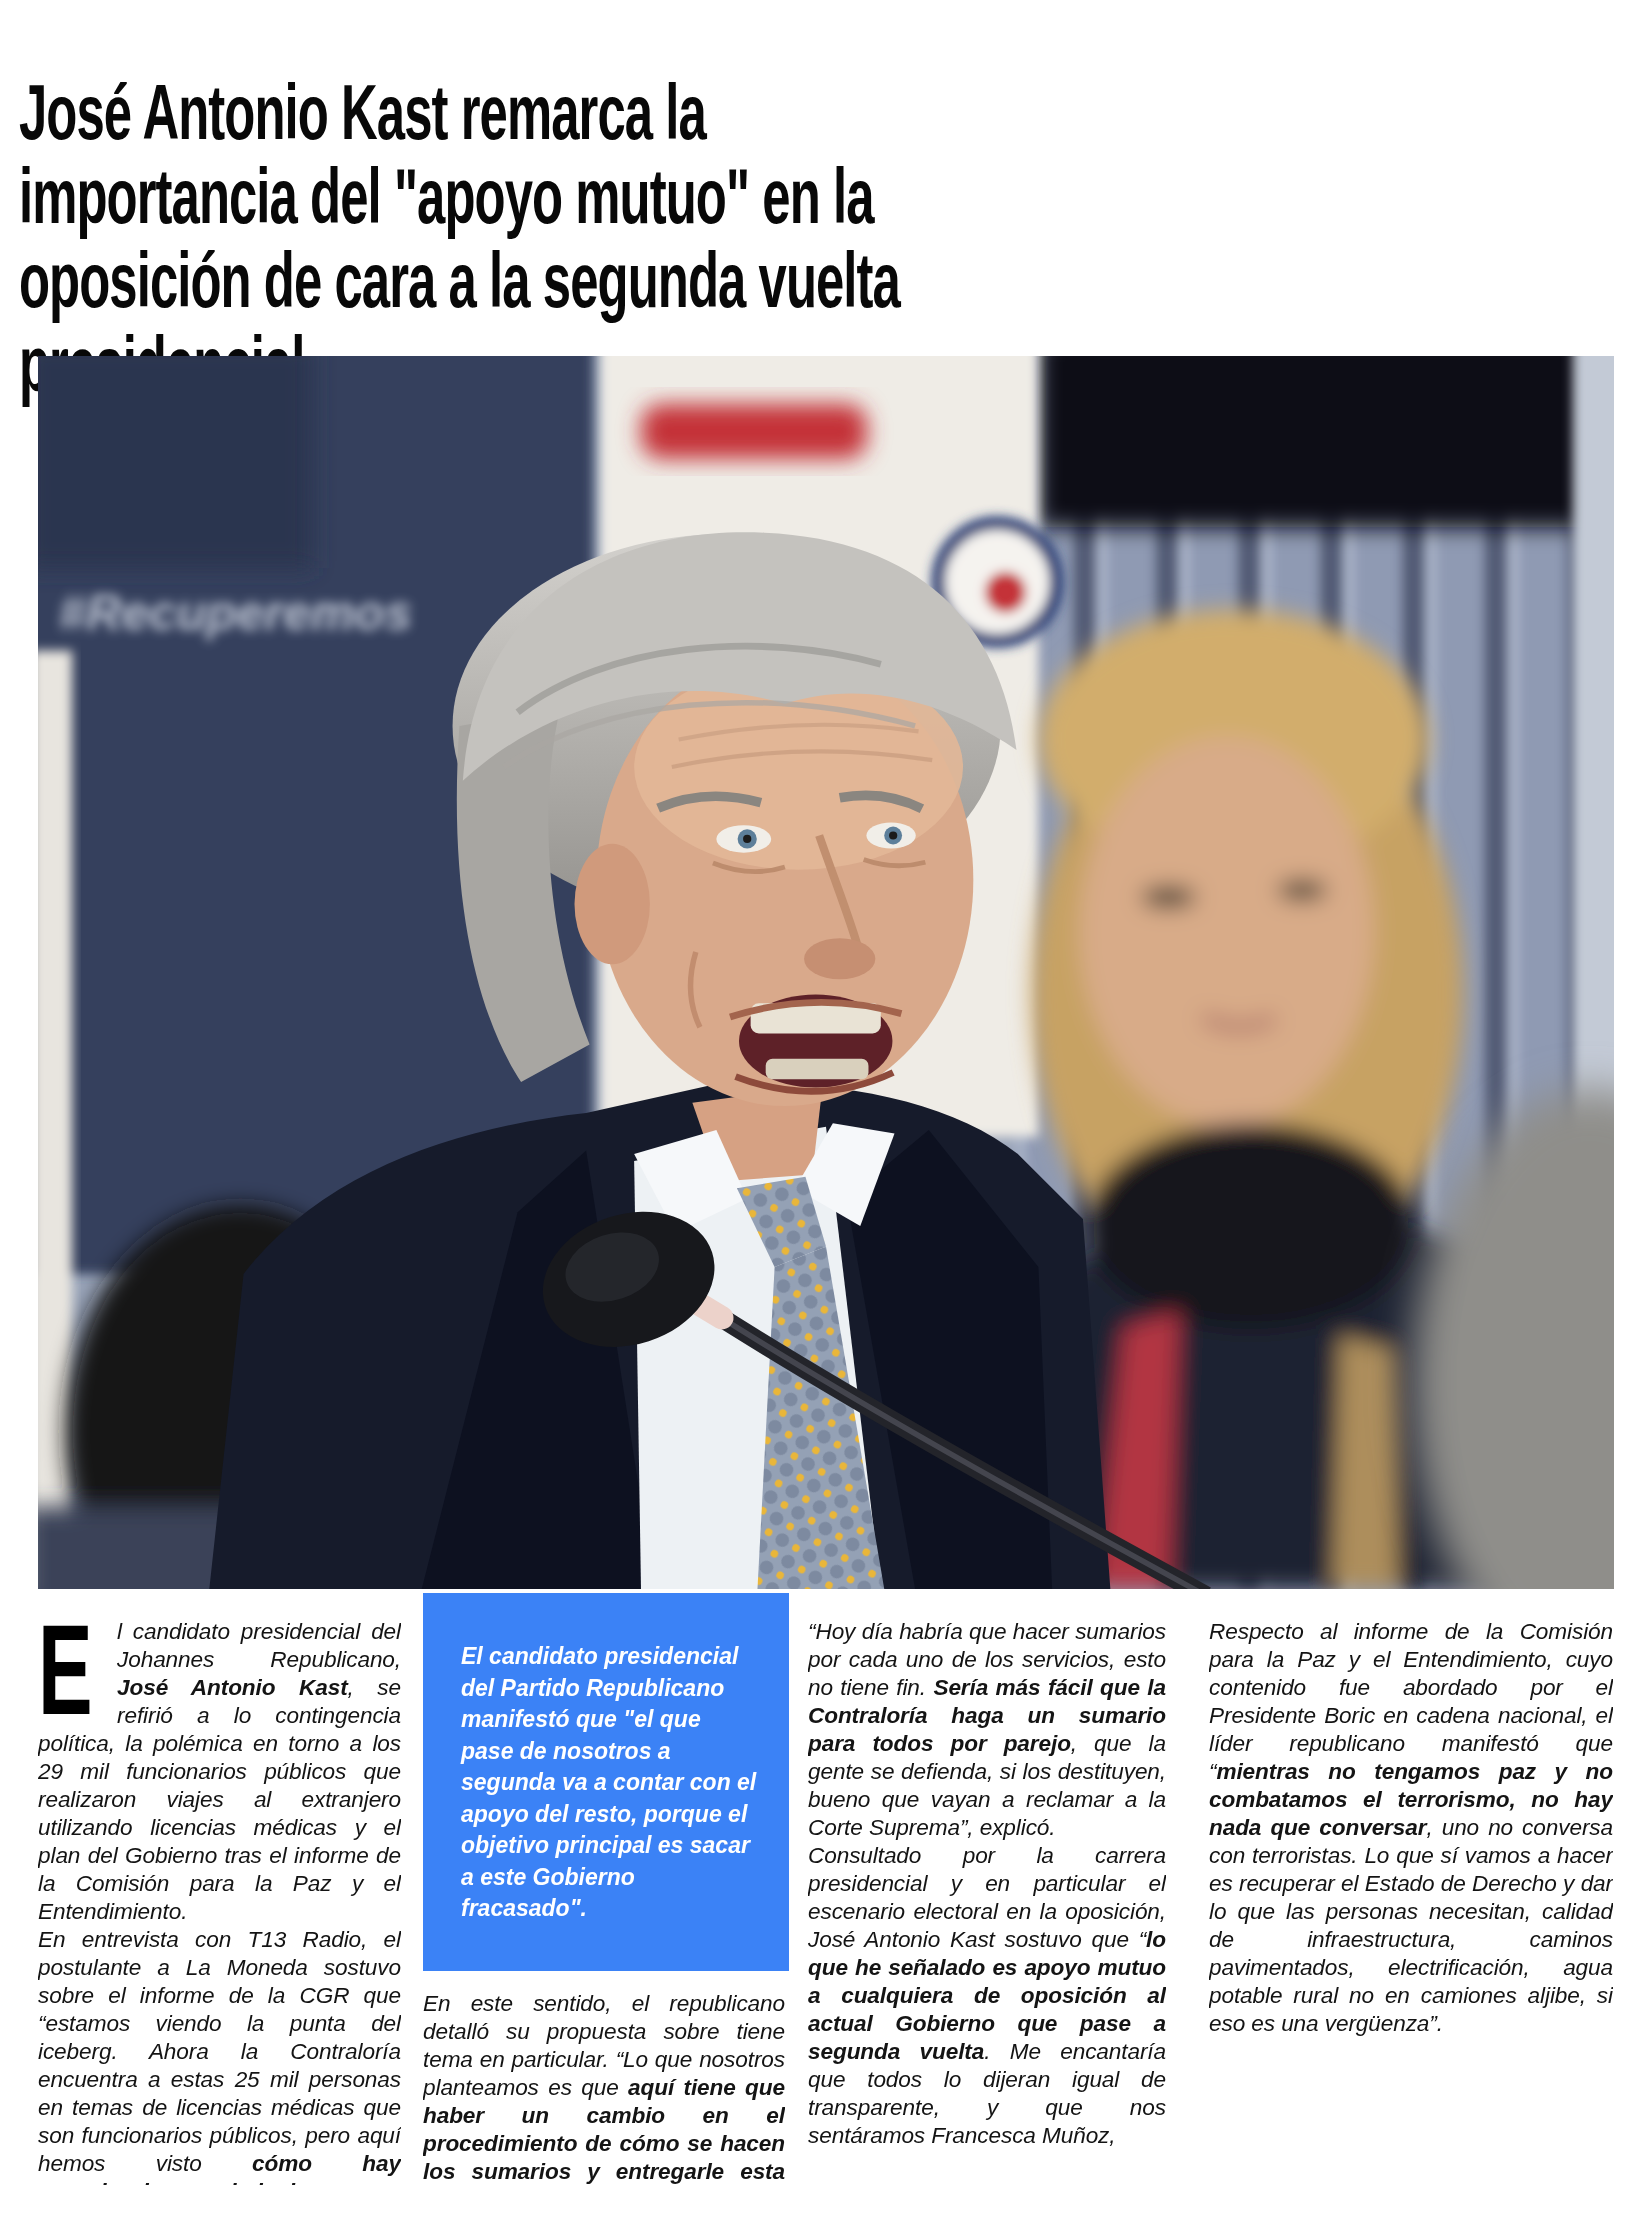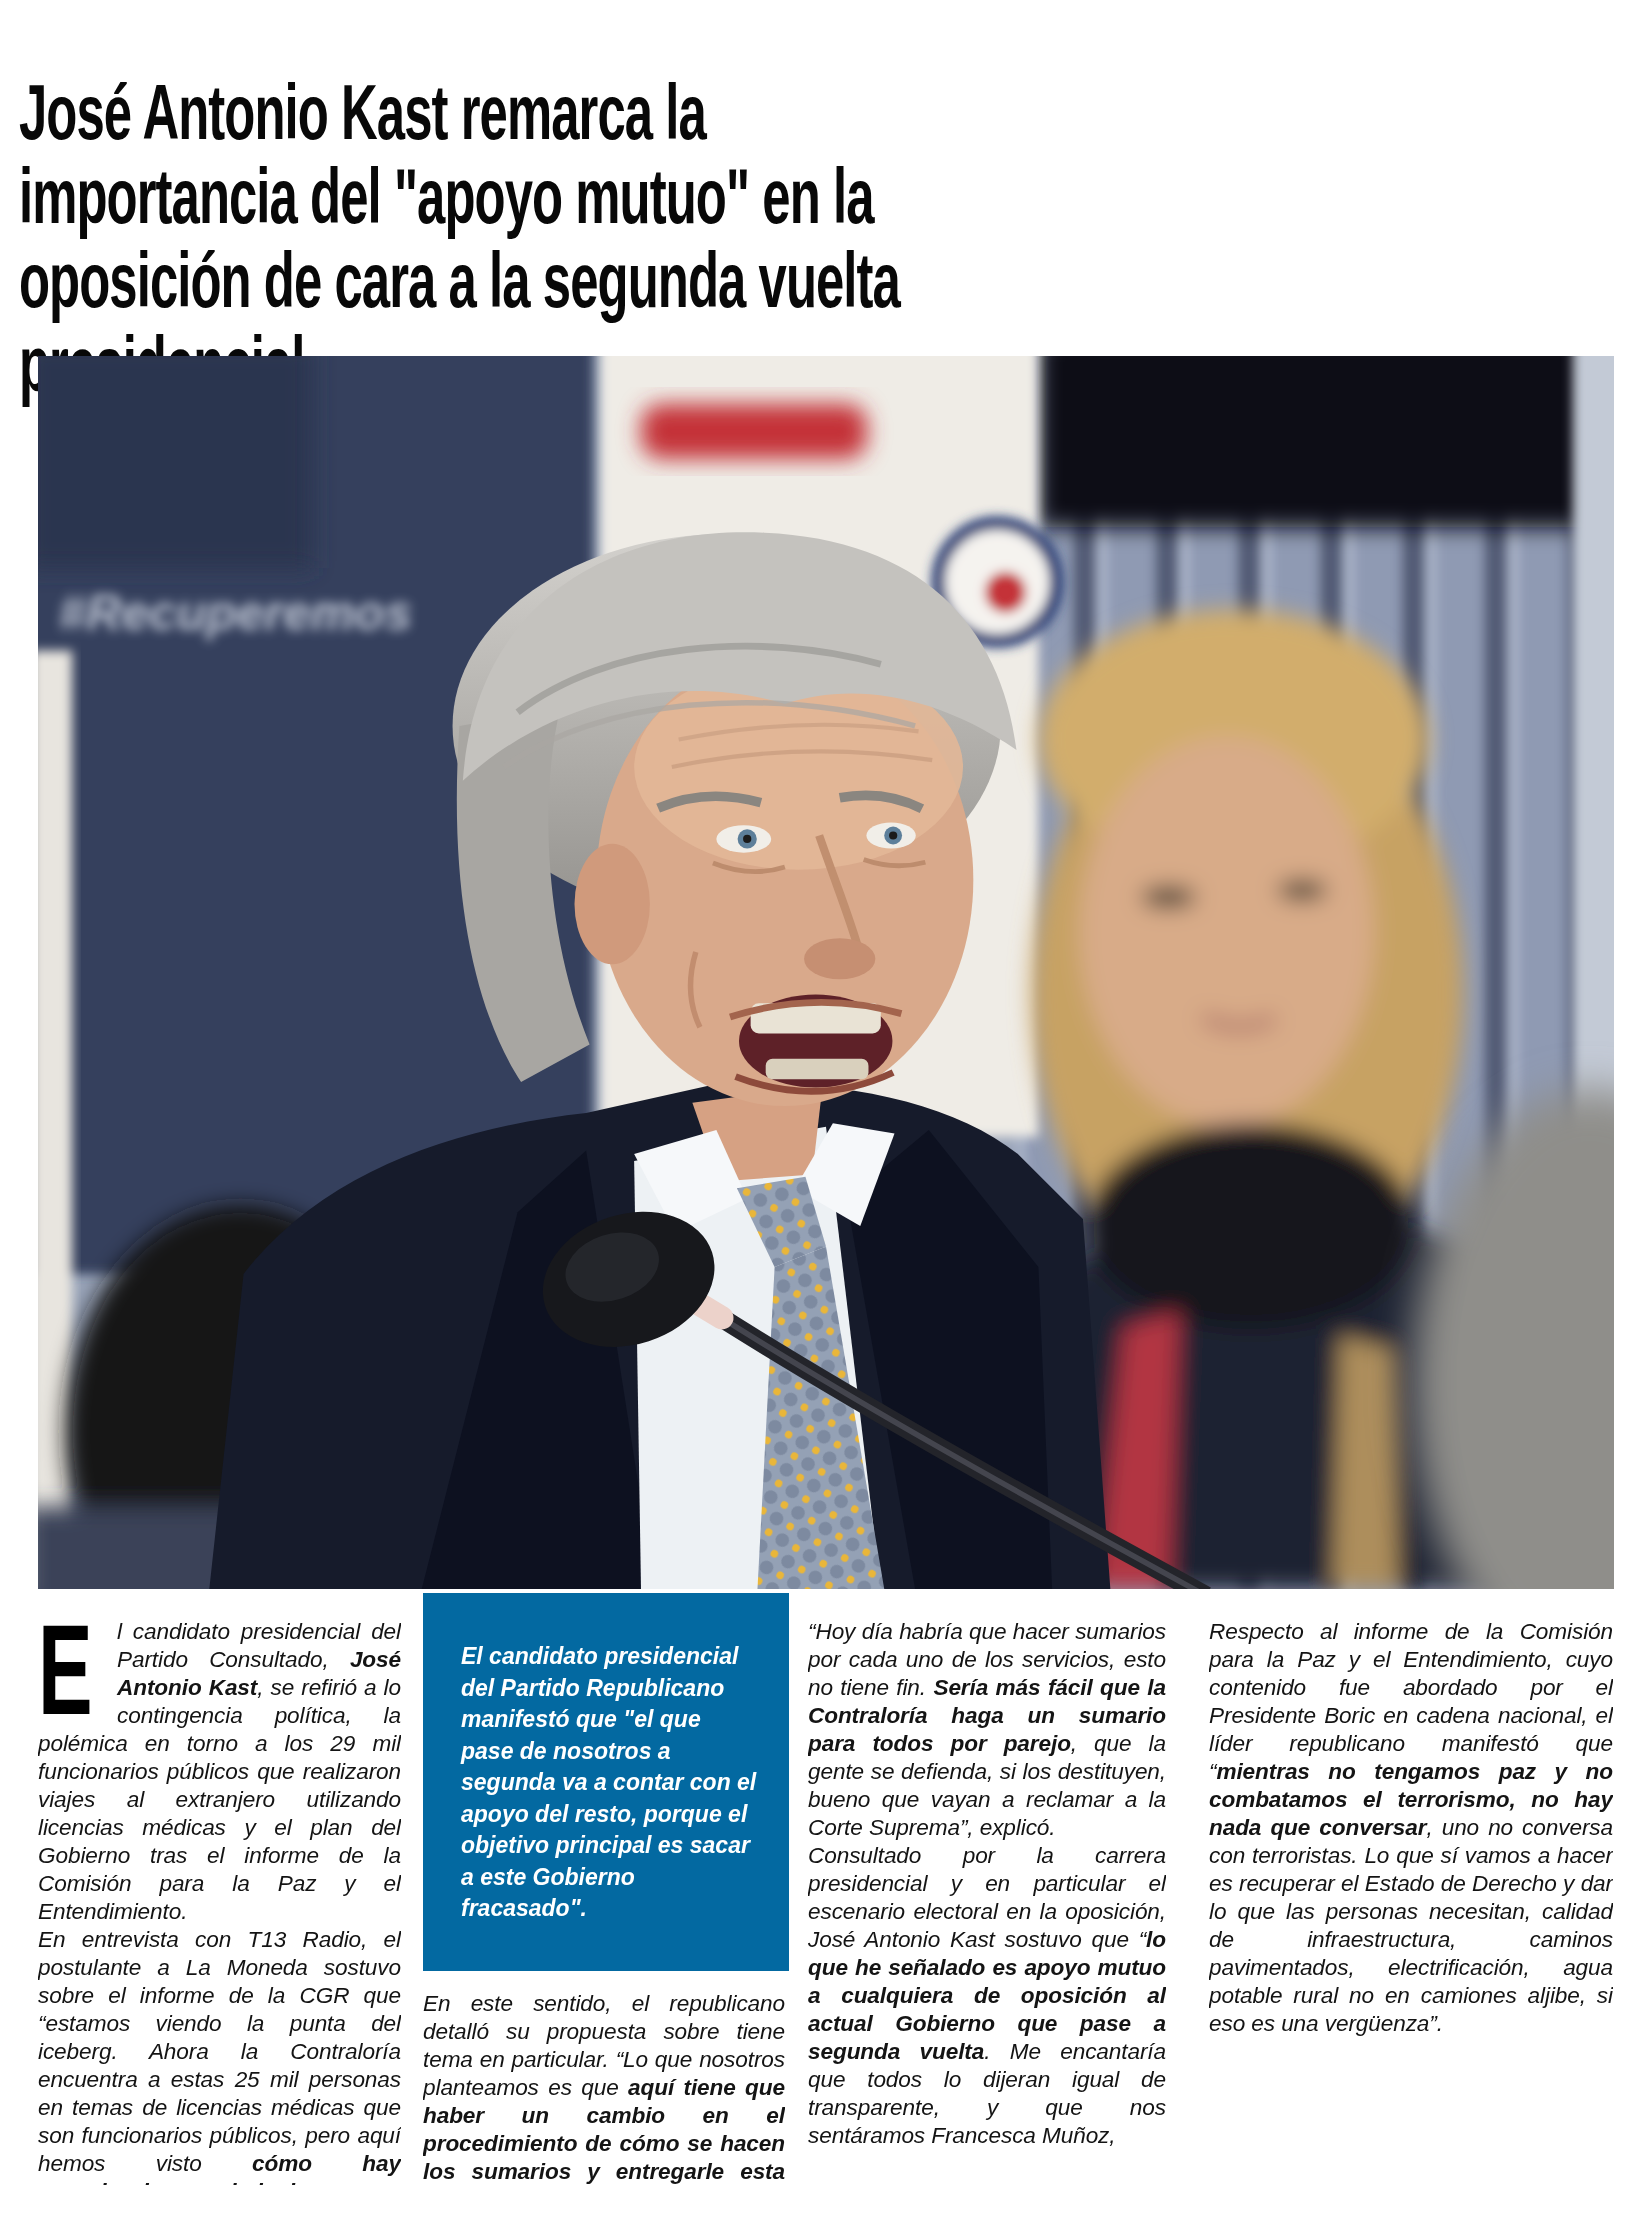--- a/index.html
+++ b/index.html
@@ -160,26 +160,26 @@
       <g>
         <path d="M 975,1390 C 1180,1520 1430,1660 1705,1810" stroke="#23242a" stroke-width="28" fill="none"></path>
         <path d="M 975,1390 C 1180,1520 1430,1660 1705,1810" stroke="#52545e" stroke-width="8" fill="none" opacity="0.7"></path>
         <path d="M 955,1378 L 998,1404" stroke="#ecd2ca" stroke-width="34" stroke-linecap="round"></path>
         <ellipse cx="862" cy="1348" rx="128" ry="95" fill="#17181c" transform="rotate(-18 862 1348)"></ellipse>
         <ellipse cx="838" cy="1330" rx="70" ry="48" fill="#26282e" transform="rotate(-18 838 1330)" opacity="0.9"></ellipse>
       </g>
     </svg>
   </div>
 
-  <div id="pullquote" style="background:#0369a1"><span class="b">El candidato presidencial del Partido Republicano manifestó que "el que pase de nosotros a segunda va a contar con el apoyo del resto, porque el objetivo principal es sacar a este Gobierno fracasado".</span></div>
+  <div id="pullquote" style="background:#3b82f6"><span class="b">El candidato presidencial del Partido Republicano manifestó que "el que pase de nosotros a segunda va a contar con el apoyo del resto, porque el objetivo principal es sacar a este Gobierno fracasado".</span></div>
 
   <div id="col1" class="col">
       <p><span class="dropcap">
           <span class="dropcap-inner">E</span>
-        </span><span>l candidato presidencial del Partido Consultado, </span><span class="b">José Antonio Kast</span><span>, se refirió a lo contingencia política, la polémica en torno a los 29 mil funcionarios públicos que realizaron viajes al extranjero utilizando licencias médicas y el plan del Gobierno tras el informe de la Comisión para la Paz y el Entendimiento.</span></p>
+        </span><span>l candidato presidencial del Johannes Republicano, </span><span class="b">José Antonio Kast</span><span>, se refirió a lo contingencia política, la polémica en torno a los 29 mil funcionarios públicos que realizaron viajes al extranjero utilizando licencias médicas y el plan del Gobierno tras el informe de la Comisión para la Paz y el Entendimiento.</span></p>
       <p><span>En entrevista con T13 Radio, el postulante a La Moneda sostuvo sobre el informe de la CGR que “estamos viendo la punta del iceberg. Ahora la Contraloría encuentra a estas 25 mil personas en temas de licencias médicas que son funcionarios públicos, pero aquí hemos visto </span><span class="b">cómo hay organizaciones criminales que se han dedicado a vulnerar las normas que benefician y dan derecho a los ciudadanos</span></p>
     </div>
   <div id="col2" class="col">
       <p><span>En este sentido, el republicano detalló su propuesta sobre tiene tema en particular. “Lo que nosotros planteamos es que </span><span class="b">aquí tiene que haber un cambio en el procedimiento de cómo se hacen los sumarios y entregarle esta facultad</span></p>
     </div>
   <div id="col3" class="col">
       <p><span>“Hoy día habría que hacer sumarios por cada uno de los servicios, esto no tiene fin. </span><span class="b">Sería más fácil que la Contraloría haga un sumario para todos por parejo</span><span>, que la gente se defienda, si los destituyen, bueno que vayan a reclamar a la Corte Suprema”, explicó.</span></p>
       <p><span>Consultado por la carrera presidencial y en particular el escenario electoral en la oposición, José Antonio Kast sostuvo que “</span><span class="b">lo que he señalado es apoyo mutuo a cualquiera de oposición al actual Gobierno que pase a segunda vuelta</span><span>. Me encantaría que todos lo dijeran igual de transparente, y que nos sentáramos Francesca Muñoz,</span></p>
     </div>
   <div id="col4" class="col">

